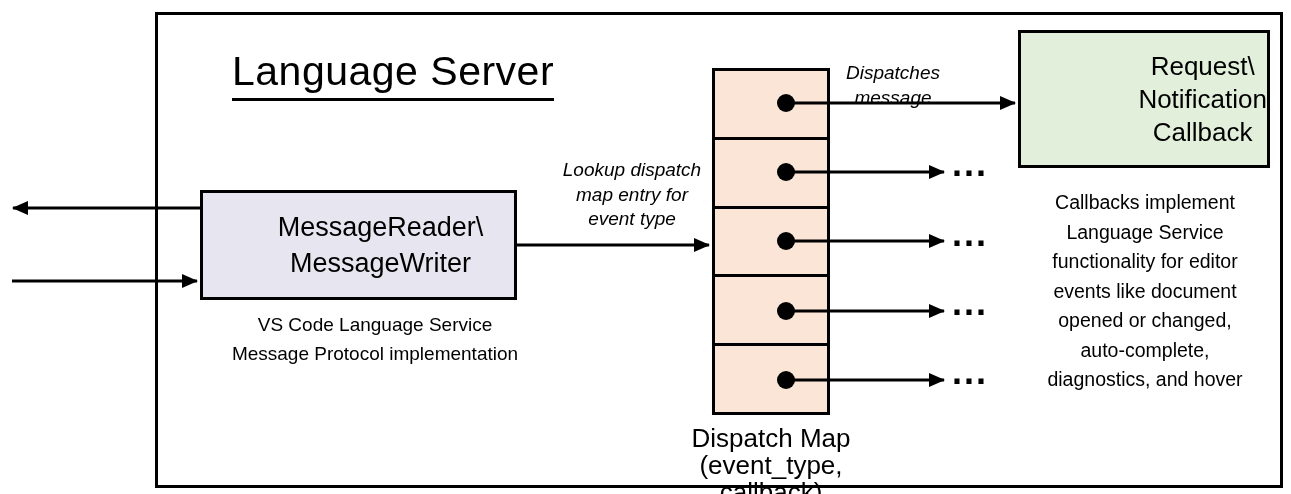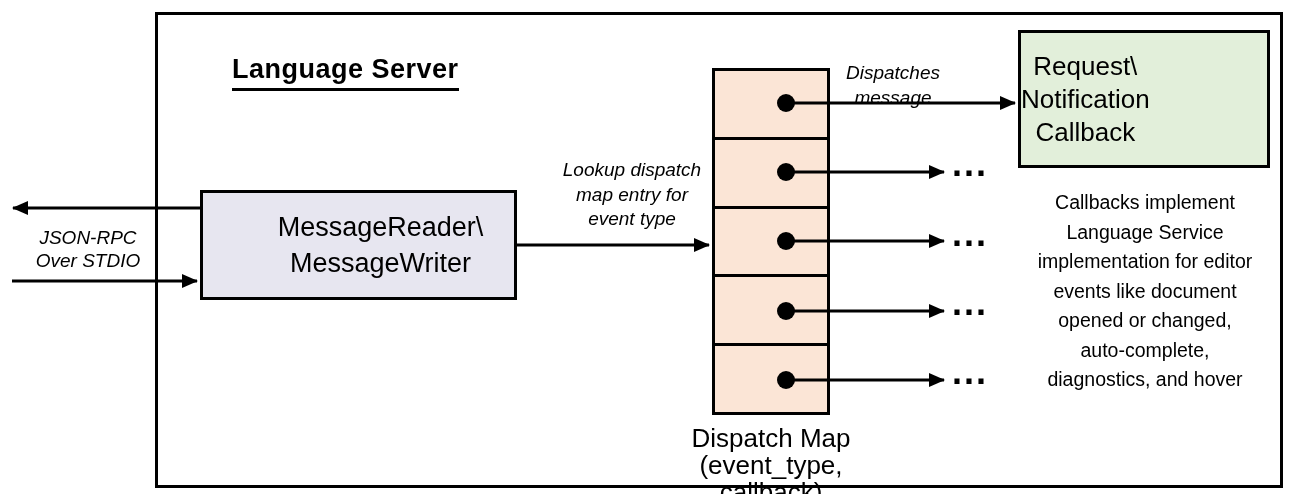--- a/index.html
+++ b/index.html
@@ -17,24 +17,23 @@
   .outer-box {
     position: absolute;
     left: 155px; top: 12px;
     width: 1128px; height: 476px;
     border: 3px solid var(--line, #000);
     background: #fff;
   }
 
   .title {
     position: absolute;
-    left: 232px; top: 54px;
-    font-size: 27px;
+    left: 232px; top: 48px;
+    font-size: 41px;
     letter-spacing: 0.5px;
-    font-weight: bold;
   }
   .title span {
     display: inline-block;
     border-bottom: 3px solid #000;
     padding-bottom: 3px;
   }
 
   .preline { white-space: pre-line; }
 
   .io-label {
@@ -112,21 +111,21 @@
     font-size: 19px;
     line-height: 25px;
   }
 
   .callback-box {
     position: absolute;
     left: 1018px; top: 30px;
     width: 252px; height: 138px;
     background: var(--callback-fill, #e2efda);
     border: 3px solid var(--line, #000);
-    display: flex; align-items: center; justify-content: flex-start;
+    display: flex; align-items: center; justify-content: flex-end;
     text-align: center;
     font-size: 26px;
     line-height: 33px;
   }
 
   .callback-caption {
     position: absolute;
     left: 1014px; top: 188px;
     width: 262px;
     text-align: center;
@@ -162,28 +161,28 @@
 <body>
 
 <div class="stage">
 
   <div class="outer-box"></div>
 
   <div class="title">
     <span>Language Server</span>
   </div>
 
-  <div class="io-label preline">JSON-RPC
-Over STDIO</div>
 
   <div class="reader-box">
     <span class="preline">MessageReader\
 MessageWriter</span>
   </div>
 
+  <div class="reader-caption preline">VS Code Language Service
+Message Protocol implementation</div>
 
   <div class="lookup-label preline">Lookup dispatch
 map entry for
 event type</div>
 
   <div class="dispatch-map">
     <div class="dispatch-cell"></div>
     <div class="dispatch-cell"></div>
     <div class="dispatch-cell"></div>
     <div class="dispatch-cell"></div>
@@ -197,21 +196,21 @@
 message</div>
 
   <div class="callback-box">
     <span class="preline">Request\
 Notification
 Callback</span>
   </div>
 
   <div class="callback-caption preline">Callbacks implement
 Language Service
-implementation for editor
+functionality for editor
 events like document
 opened or changed,
 auto-complete,
 diagnostics, and hover</div>
 
   <div class="ellipsis r2">...</div>
   <div class="ellipsis r3">...</div>
   <div class="ellipsis r4">...</div>
   <div class="ellipsis r5">...</div>
 

